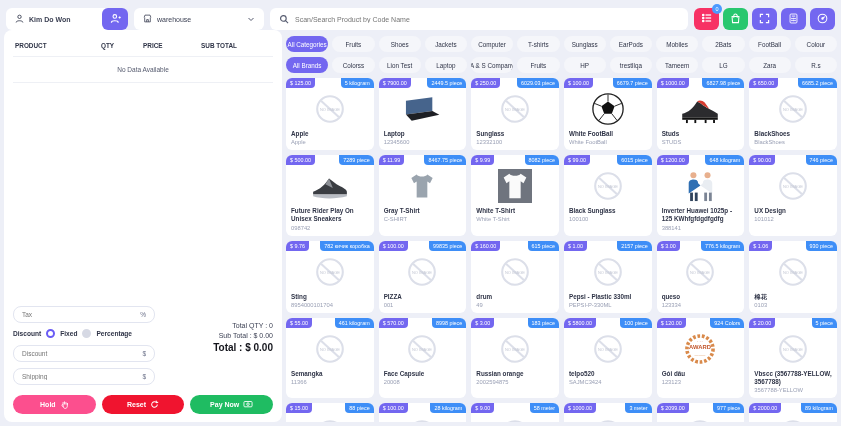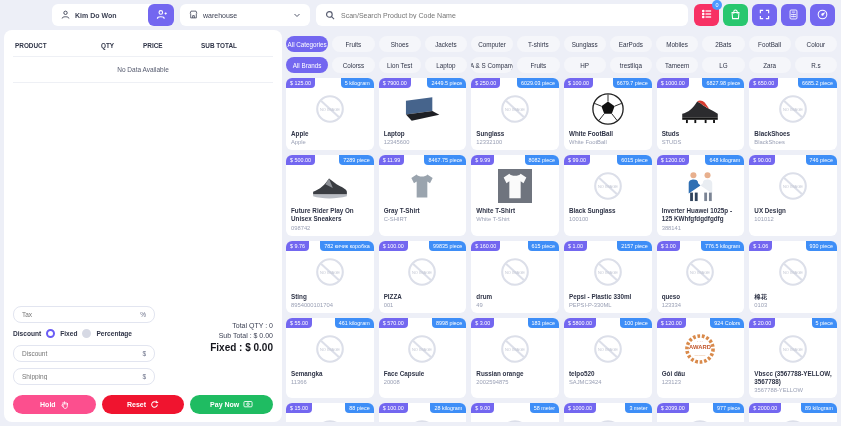--- a/index.html
+++ b/index.html
@@ -1,21 +1,21 @@
 <!DOCTYPE html>
 <html><head>
 <meta charset="utf-8">
 <style>
   * { box-sizing: border-box; margin: 0; padding: 0; }
   html,body { width:841px; height:426px; overflow:hidden; }
   body { background:#edeff7; font-family:"Liberation Sans",sans-serif; color:#2f3447; }
   .app { width:841px; height:426px; display:flex; flex-direction:column; }
 
   
-  .topbar { height:30px; flex:none; display:flex; align-items:center; gap:6px; padding:13px 6px;margin-left:46px; }
+  .topbar { height:30px; flex:none; display:flex; align-items:flex-end; gap:6px; padding:0 6px; }
   .user-wrap { display:flex; align-items:center; background:#fff; border-radius:6px; height:22px; }
   .user-card { display:flex; align-items:center; gap:5px; padding:0 9px; width:96px; font-size:7px; font-weight:bold; color:#3a3f52; }
   .add-user-btn { width:26px; height:22px; border:none; border-radius:6px; background:#7367f0; color:#fff; display:flex; align-items:center; justify-content:center; cursor:pointer; }
   .wh-card { display:flex; align-items:center; gap:5px; background:#fff; border-radius:6px; height:22px; padding:0 9px; width:130px; font-size:7px; color:#3a3f52; }
   .wh-card .grow { flex:1; }
   .search-card { flex:1; display:flex; align-items:center; gap:6px; background:#fff; border-radius:6px; height:22px; padding:0 9px; }
   .search-card input { flex:1; border:none; outline:none; font-size:7px; color:#3a3f52; background:transparent; }
   .tb-icons { display:flex; gap:4px; }
   .icon-btn { width:25px; height:22px; border:none; border-radius:6px; position:relative; display:flex; align-items:center; justify-content:center; cursor:pointer; color:#fff; }
   .icon-btn.pink { background:#f73164; }
@@ -206,21 +206,21 @@
             <span class="suffix">$</span>
           </div>
           <div class="field">
             <input type="text" placeholder="Shipping" style="">
             <span class="suffix">$</span>
           </div>
         </div>
         <div class="totals">
           <div class="t1">Total QTY : 0</div>
           <div class="t2">Sub Total : $ 0.00</div>
-          <div class="t3">Fixed : $ 0.00</div>
+          <div class="t3">Total : $ 0.00</div>
         </div>
       </div>
 
       <div class="btn-row">
         <button class="btn hold">
           <span>Hold</span>
           <span>
             <svg width="9" height="9" viewBox="0 0 16 16" fill="none" stroke="#fff" stroke-width="1.5">
                 <path d="M5.5 8 V3.5 M8 8 V2.5 M10.5 8 V3.5 M13 8.5 V5.5"></path>
                 <path d="M5.5 8 V10.5 C5.5 13.3 7.3 15 9.3 15 C11.7 15 13 13 13 11 V5.5"></path>

